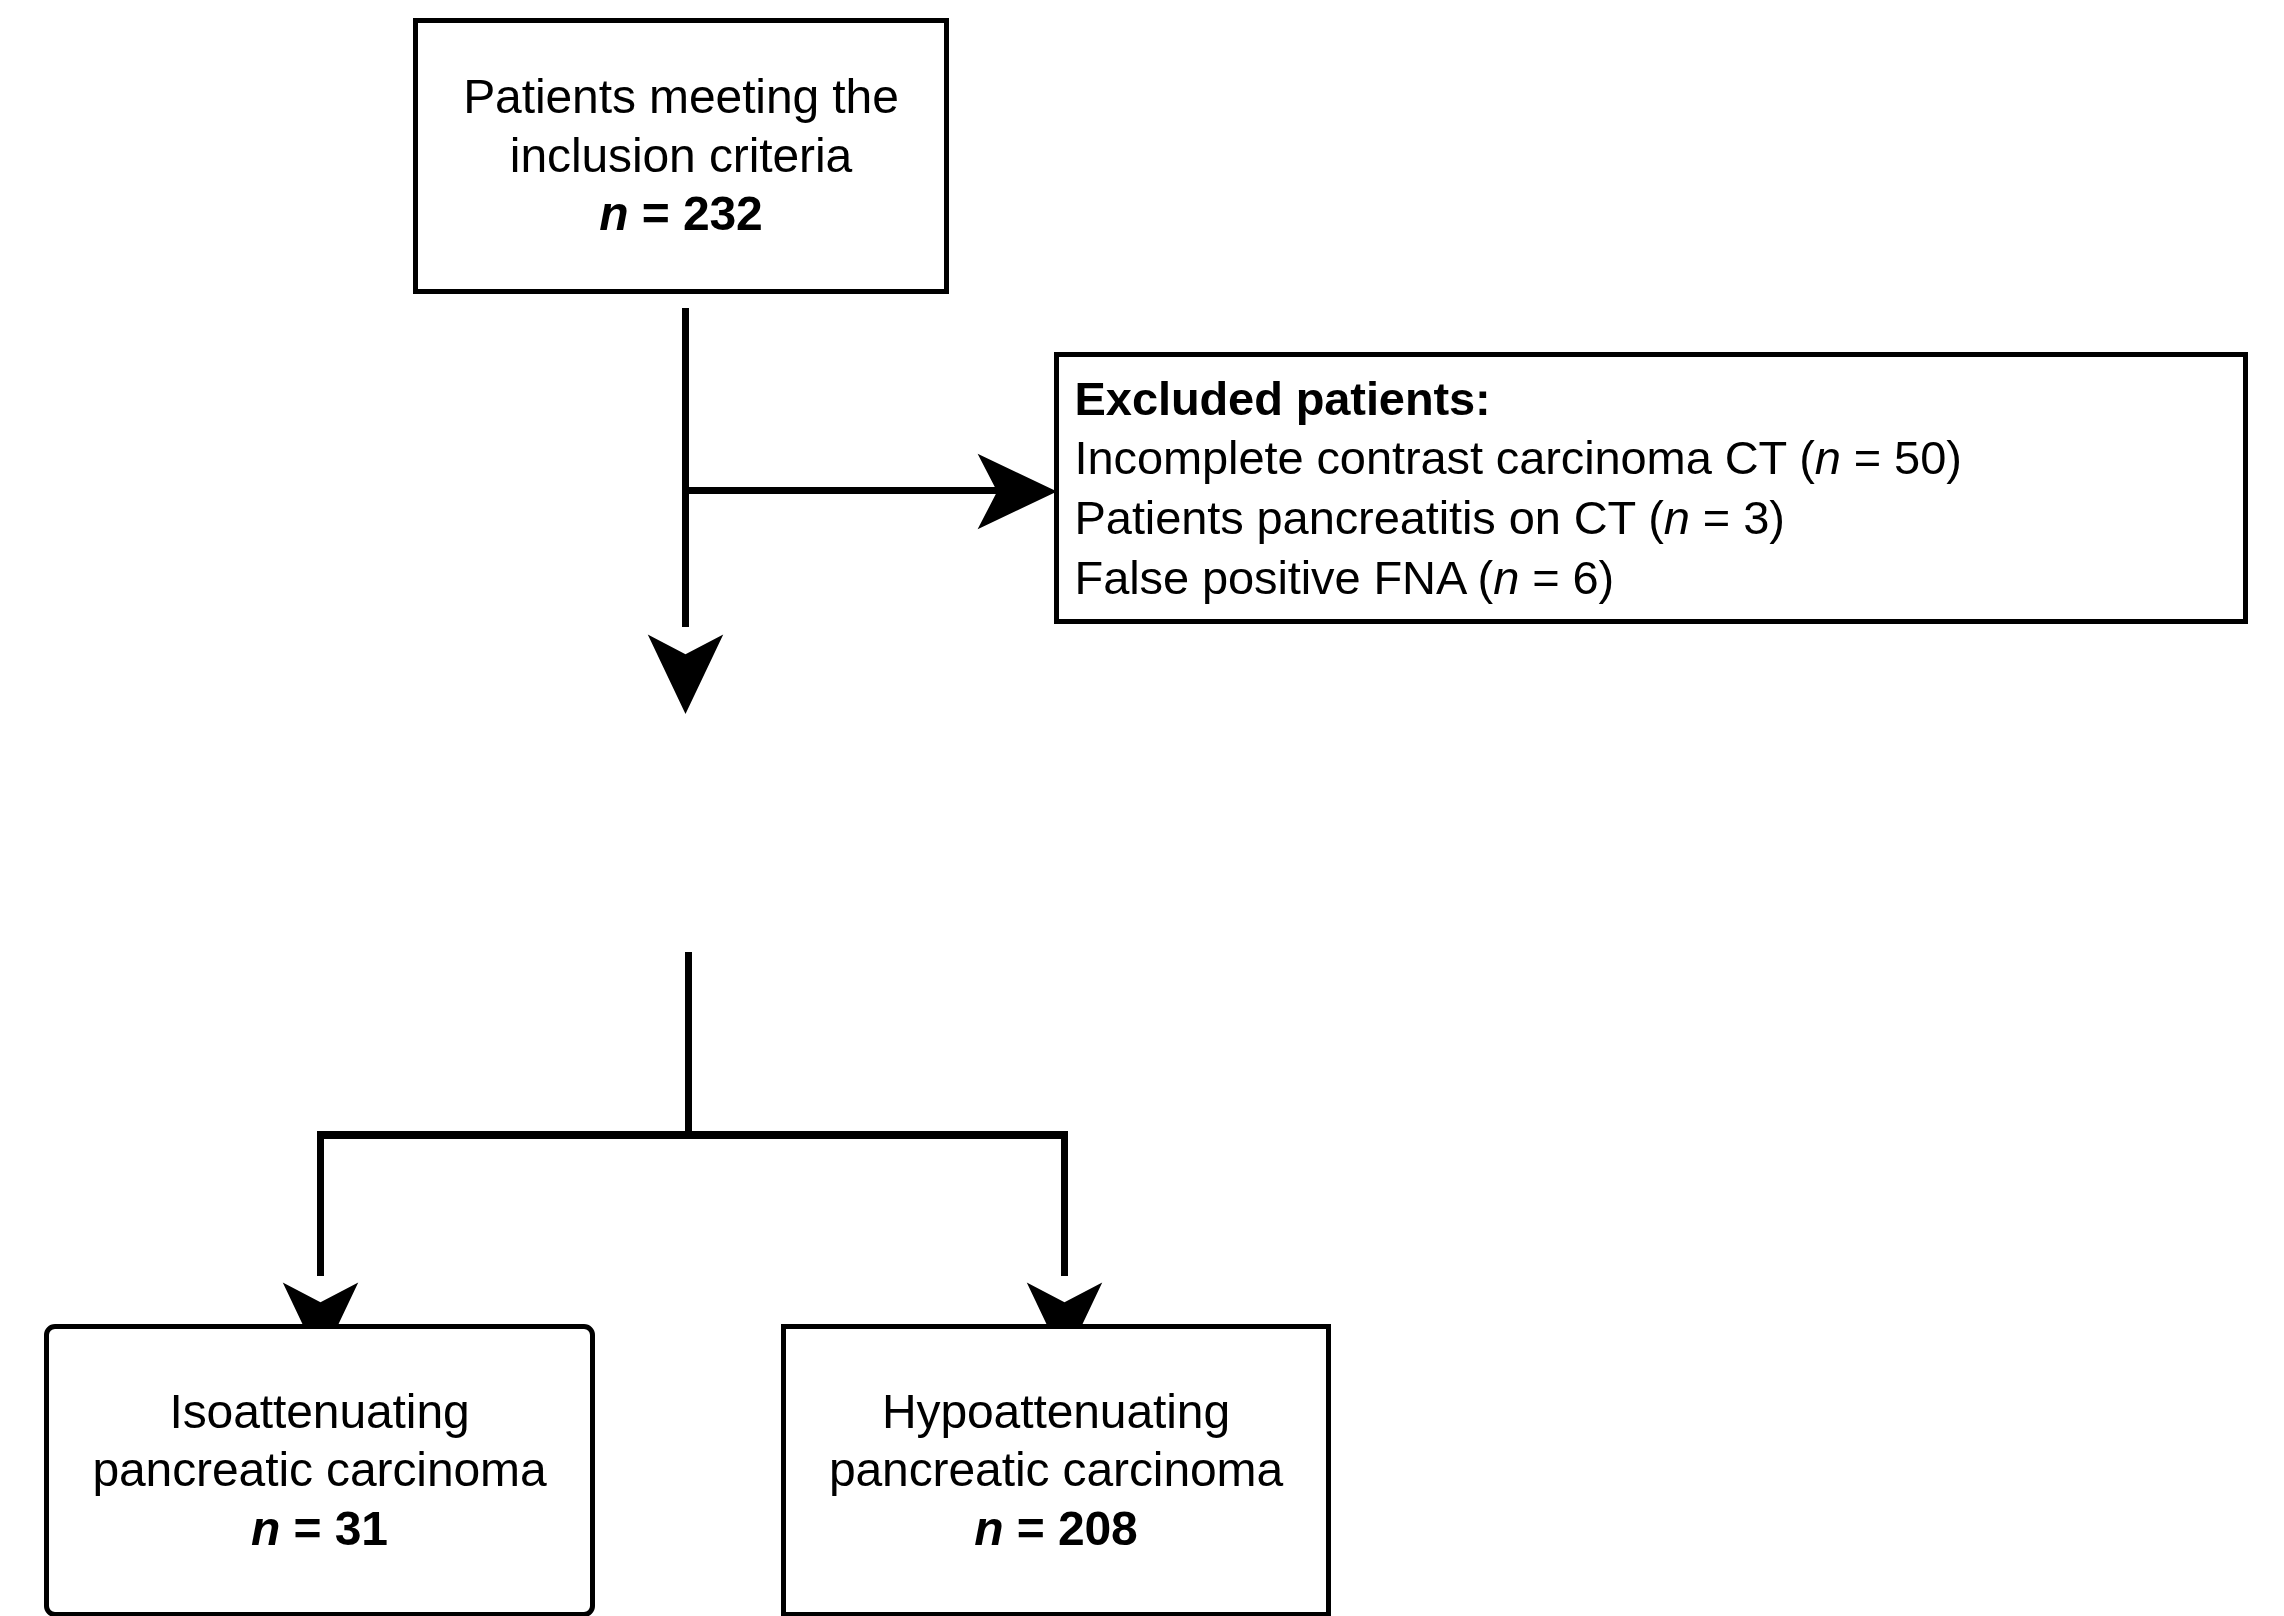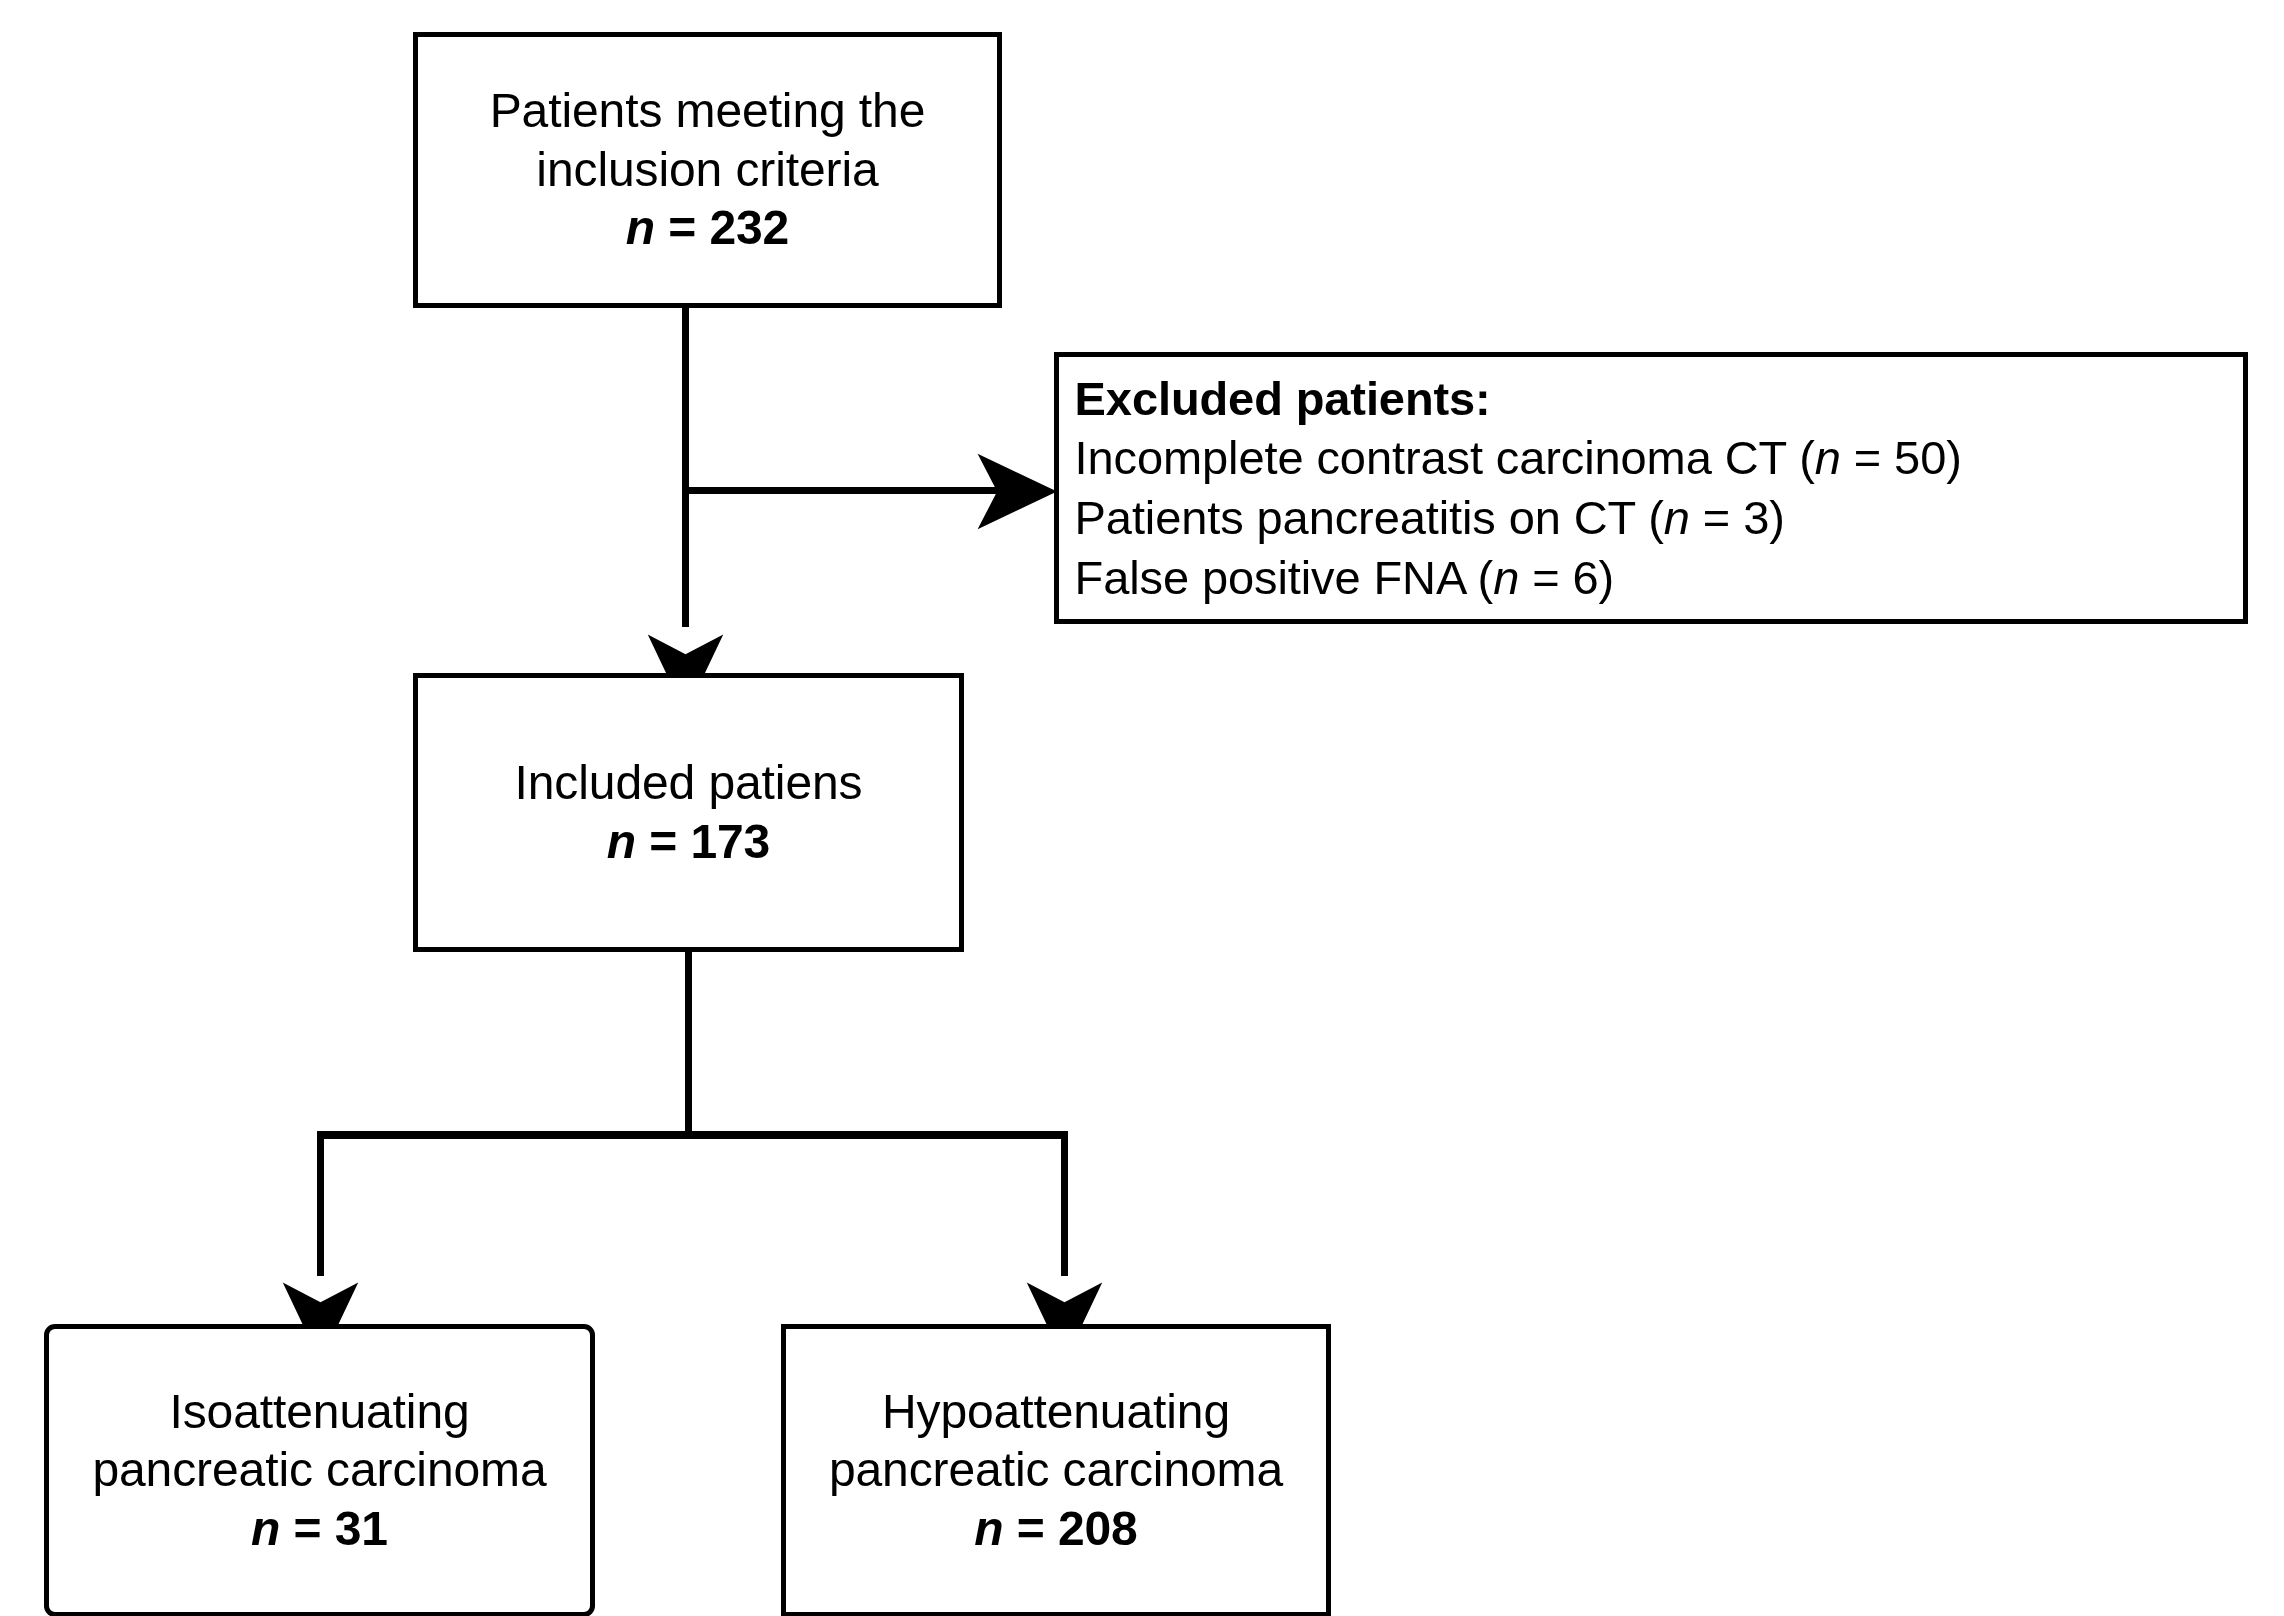--- a/index.html
+++ b/index.html
@@ -52,22 +52,22 @@
   .node .line .it-n {
     font-style: italic;
     font-weight: 400;
   }
   .node .line .bold-num {
     font-weight: 700;
   }
 
   
   #node-inclusion {
-    left: 413px;  top: 32px;
-    width: 589px; height: 276px;
+    left: 413px;  top: 18px;
+    width: 536px; height: 276px;
   }
   #node-excluded {
     left: 1054px; top: 352px;
     width: 1194px; height: 272px;
     padding: 11.7px 0 0 15.6px;
   }
   #node-excluded .line { font-size: 47px; line-height: 1.27; }
   #node-included {
     left: 413px;  top: 673px;
     width: 551px; height: 279px;
@@ -170,24 +170,20 @@
     <span class="line"><span class="it">n</span><span class="bold-num"> = </span><span class="bold-num">232</span></span>
   </div>
 
   <div class="node left-align" id="node-excluded">
     <span class="line strong">Excluded patients:</span>
     <span class="line"><span>Incomplete contrast carcinoma CT (</span><span class="it-n">n</span><span> = </span><span>50</span><span>)</span></span>
     <span class="line"><span>Patients pancreatitis on CT (</span><span class="it-n">n</span><span> = </span><span>3</span><span>)</span></span>
     <span class="line"><span>False positive FNA (</span><span class="it-n">n</span><span> = </span><span>6</span><span>)</span></span>
   </div>
 
-  <div class="node" id="node-included">
-    <span class="line">Included patiens</span>
-    <span class="line"><span class="it">n</span><span class="bold-num"> = </span><span class="bold-num">173</span></span>
-  </div>
 
   <div class="node" id="node-iso">
     <span class="line">Isoattenuating</span>
     <span class="line">pancreatic carcinoma</span>
     <span class="line"><span class="it">n</span><span class="bold-num"> = </span><span class="bold-num">31</span></span>
   </div>
 
   <div class="node" id="node-hypo">
     <span class="line">Hypoattenuating</span>
     <span class="line">pancreatic carcinoma</span>

